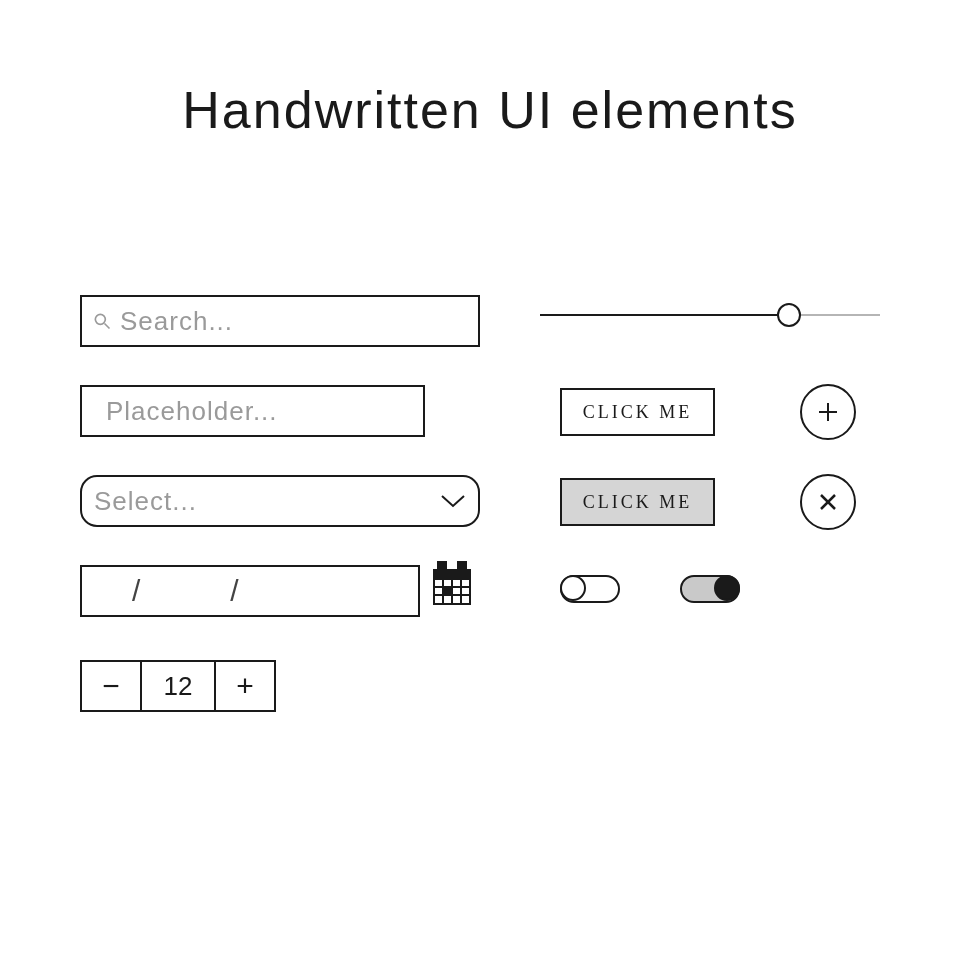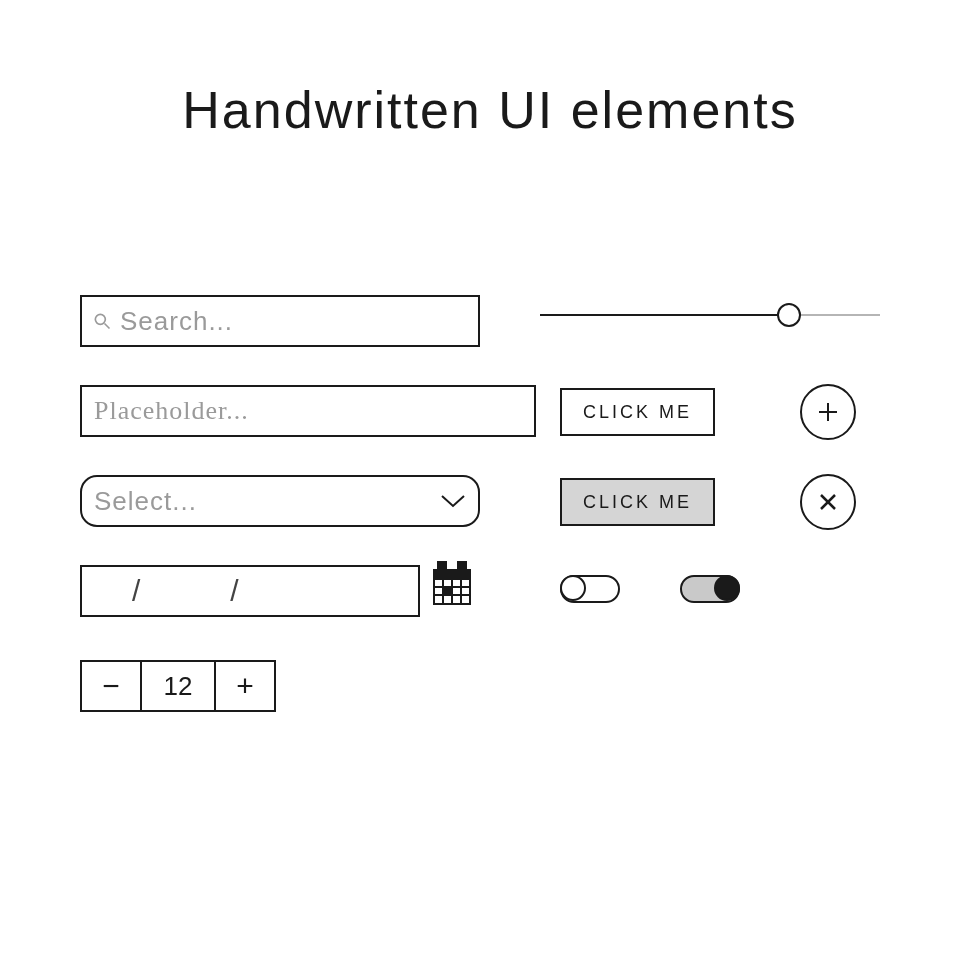--- a/index.html
+++ b/index.html
@@ -28,38 +28,38 @@
   .ph { color: #9a9a9a; font-size: 26px; letter-spacing: 1px; }
   .box {
     position: absolute;
     border: 2px solid #1a1a1a;
     background: #fff;
     display: flex;
     align-items: center;
   }
   .search-box { left: 80px; top: 295px; width: 400px; height: 52px; padding: 0 10px; gap: 8px; }
   .search-icon svg { width: 20px; height: 20px; display: block; }
-  .input-box  { left: 80px; top: 385px; width: 456px; height: 52px; padding: 0 12px; font-family: Liberation Serif, serif; }
+  .input-box  { left: 80px; top: 385px; width: 345px; height: 52px; padding: 0 24px; }
   .select-box { left: 80px; top: 475px; width: 400px; height: 52px; padding: 0 12px; justify-content: space-between; border-radius: 17px; }
   .chev svg { width: 26px; height: 16px; display: block; }
   .date-box   { left: 80px; top: 565px; width: 340px; height: 52px; padding: 0 20px; gap: 60px; }
   .date-slash { font-size: 30px; color: #444; margin-left: 30px; }
   .cal-wrap   { position: absolute; left: 430px; top: 560px; width: 44px; height: 48px; }
   .stepper    { left: 80px; top: 660px; width: 200px; height: 52px; border: none; }
   .step-cell  { border: 2px solid #1a1a1a; height: 52px; display: flex; align-items: center; justify-content: center; font-size: 26px; }
   .step-minus { width: 60px; border-right: none; font-size: 30px; }
   .step-val   { width: 76px; }
   .step-plus  { width: 60px; border-left: none; font-size: 30px; }
   .slider-wrap { position: absolute; left: 540px; top: 300px; width: 340px; height: 30px; }
   .btn {
     position: absolute;
     border: 2px solid #1a1a1a;
     width: 155px; height: 48px;
     display: flex; align-items: center; justify-content: center;
-    font-family: Liberation Sans, sans-serif;
+    font-family: Liberation Serif, serif;
     font-size: 18px; letter-spacing: 3px;
     cursor: pointer;
   }
   .btn-white { left: 560px; top: 388px; background: #fff; }
   .btn-grey  { left: 560px; top: 478px; background: #d5d5d5; }
   .round-btn {
     position: absolute;
     width: 56px; height: 56px;
     border: 2px solid #1a1a1a;
     border-radius: 50%;

